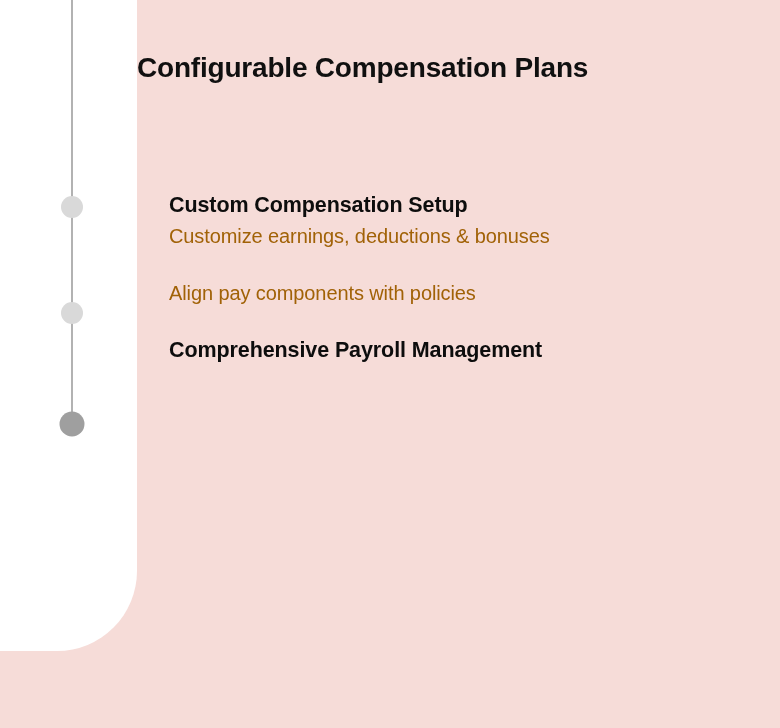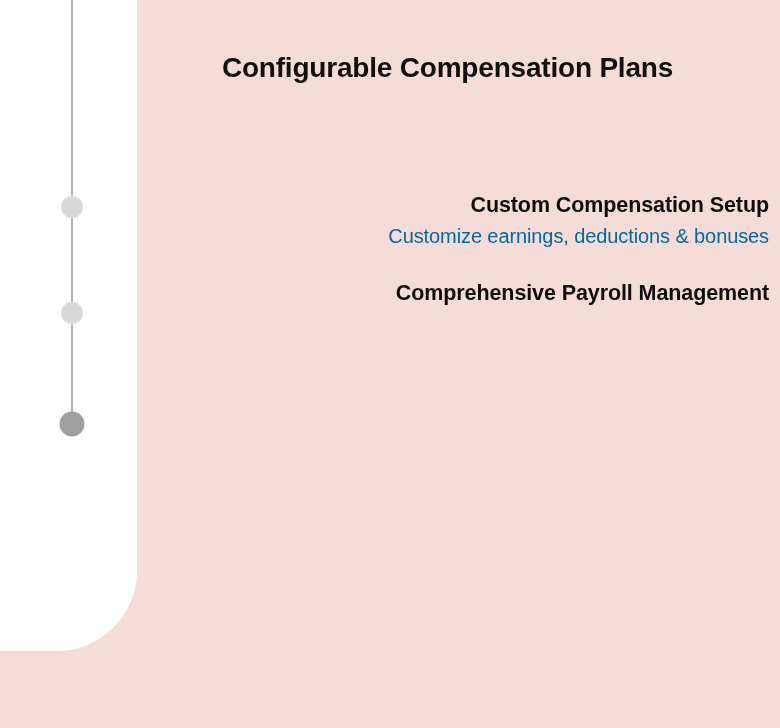--- a/index.html
+++ b/index.html
@@ -85,57 +85,56 @@
     top: 0;
     width: 643px;
     height: 728px;
   }
 
   .page-title {
     position: absolute;
     left: 0;
     right: 0;
     top: 52px;
-    text-align: center;
+    text-align: left;
     font-size: 28px;
     font-weight: bold;
     color: #101010;
     letter-spacing: -0.2px;
     padding-right: 22px;
     box-sizing: border-box;
   }
 
   .feature-list {
     position: absolute;
     left: 32px;
     top: 192px;
     width: 600px;
   }
 
   .feature-item {
     margin-bottom: 31px;
-    text-align: right;
   }
   .feature-item:last-child {
     margin-bottom: 16px;
   }
 
   .feature-heading {
     font-size: 21.5px;
     font-weight: bold;
     color: #0d0d0d;
     line-height: 1.28;
     letter-spacing: -0.1px;
     margin: 0 0 3px 0;
   }
 
   .feature-desc {
     font-size: 20px;
     font-weight: normal;
-    color: #0369a1;
+    color: #a16207;
     line-height: 1.3;
     letter-spacing: -0.1px;
     margin: 0;
   }
 </style>
 </head>
 <body>
 
 <div class="slide">
 
@@ -153,20 +152,21 @@
     <div class="page-title">Configurable Compensation Plans</div>
 
     <div class="feature-list">
 
       <div class="feature-item">
         <div class="feature-heading">Custom Compensation Setup</div>
         <div class="feature-desc">Customize earnings, deductions &amp; bonuses</div>
       </div>
 
       <div class="feature-item">
+        <div class="feature-desc">Align pay components with policies</div>
       </div>
 
       <div class="feature-item">
         <div class="feature-heading">Comprehensive Payroll Management</div>
       </div>
 
     </div>
   </div>
 </div>
 

